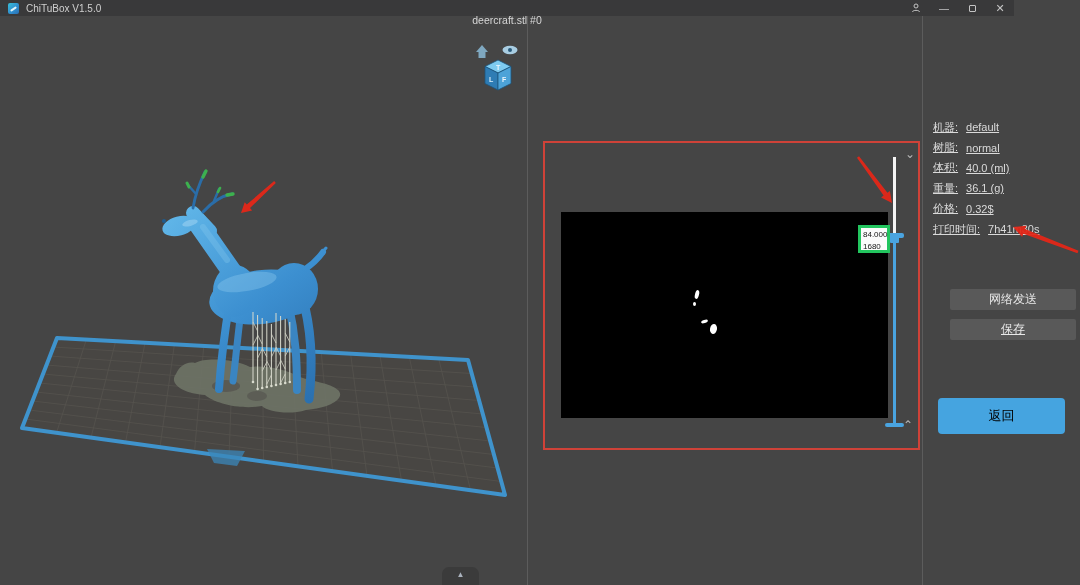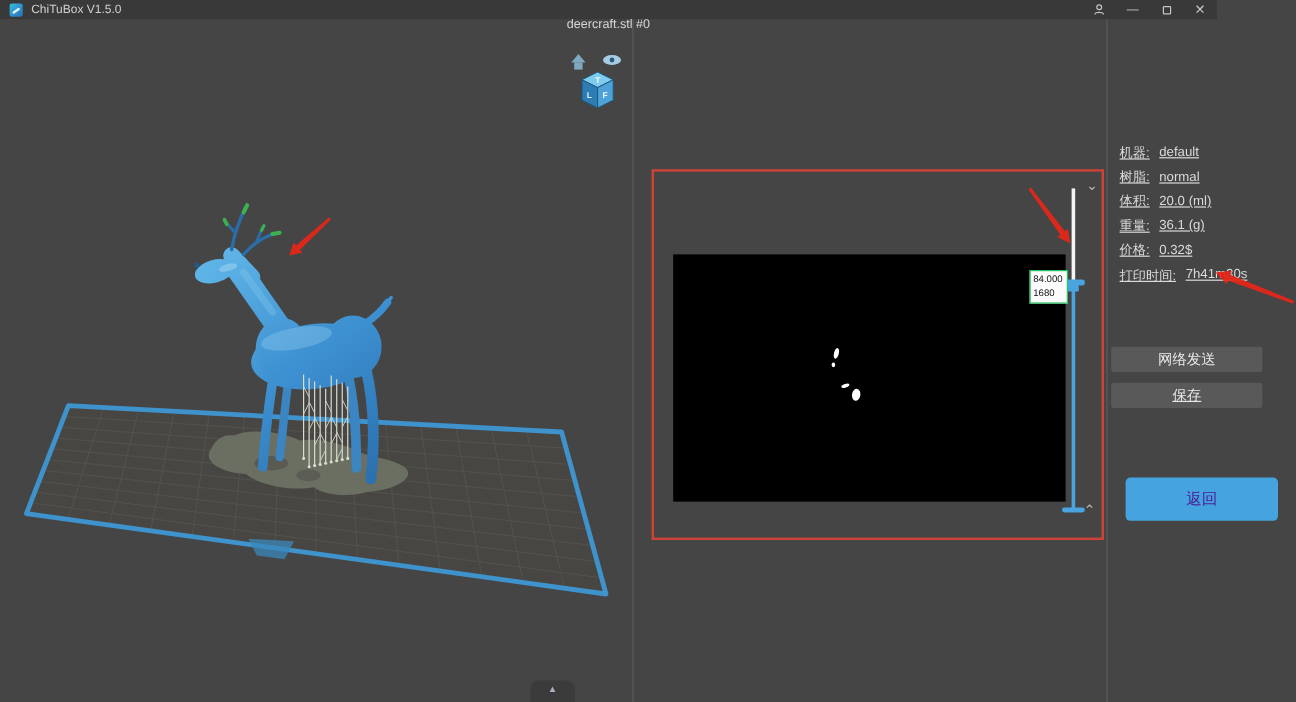--- a/index.html
+++ b/index.html
@@ -76,41 +76,41 @@
   }
   .slider-endcap{
     position:absolute; left:885px; top:423px; width:19px; height:4px;
     background:#4aa4e0; border-radius:2px; z-index:9;
   }
   .chev{ position:absolute; color:#b5b5b5; font-size:12px; line-height:10px; z-index:9; }
   .chev-down{ left:905px; top:149px; }
   .chev-up{ left:903px; top:420px; }
   .slider-tooltip{
     position:absolute; left:858px; top:225px; width:32px; height:28px;
-    background:#fbfbfb; border:1px solid #22c55e; color:#141414;
+    background:#fbfbfb; border:3px solid #22c55e; color:#141414;
     font-size:8px; line-height:12px; padding:1px 0 0 2px; z-index:12;
   }
 
   
   .info-panel{ position:absolute; left:933px; top:117px; z-index:5; }
   .info-row{ height:20.4px; display:flex; align-items:center; font-size:11px; color:#dadada;text-decoration:underline; }
   .info-row .lbl{ margin-right:8px; }
   .btn{
     position:absolute; display:flex; align-items:center; justify-content:center;
     cursor:default; z-index:5;
   }
   .btn-gray{
-    left:926px; width:126px; height:21px; background:#595959;
+    left:950px; width:126px; height:21px; background:#595959;
     border-radius:2px; font-size:12px; color:#e8e8e8;
   }
   .btn-network{ top:289px; }
   .btn-save{ top:319px;text-decoration:underline; }
   .btn-blue{
     left:938px; top:398px; width:127px; height:36px;
-    background:#45a4e0; border-radius:4px; font-size:13px; color:#4c1d95;
+    background:#45a4e0; border-radius:4px; font-size:13px; color:#000000;
   }
 
   
   .expand-tab{
     position:absolute; left:442px; top:567px; width:37px; height:18px;
     background:#3b3b3b; border-radius:7px 7px 0 0; z-index:5;
     display:flex; align-items:flex-start; justify-content:center;
     color:#aab2bd; font-size:8px; padding-top:3px;
   }
 </style>
@@ -285,21 +285,21 @@
   <div class="info-row">
     <span class="lbl">机器:</span>
     <span class="val">default</span>
   </div>
   <div class="info-row">
     <span class="lbl">树脂:</span>
     <span class="val">normal</span>
   </div>
   <div class="info-row">
     <span class="lbl">体积:</span>
-    <span class="val">20.0  (ml)</span>
+    <span class="val">40.0  (ml)</span>
   </div>
   <div class="info-row">
     <span class="lbl">重量:</span>
     <span class="val">36.1  (g)</span>
   </div>
   <div class="info-row">
     <span class="lbl">价格:</span>
     <span class="val">0.32$</span>
   </div>
   <div class="info-row">

